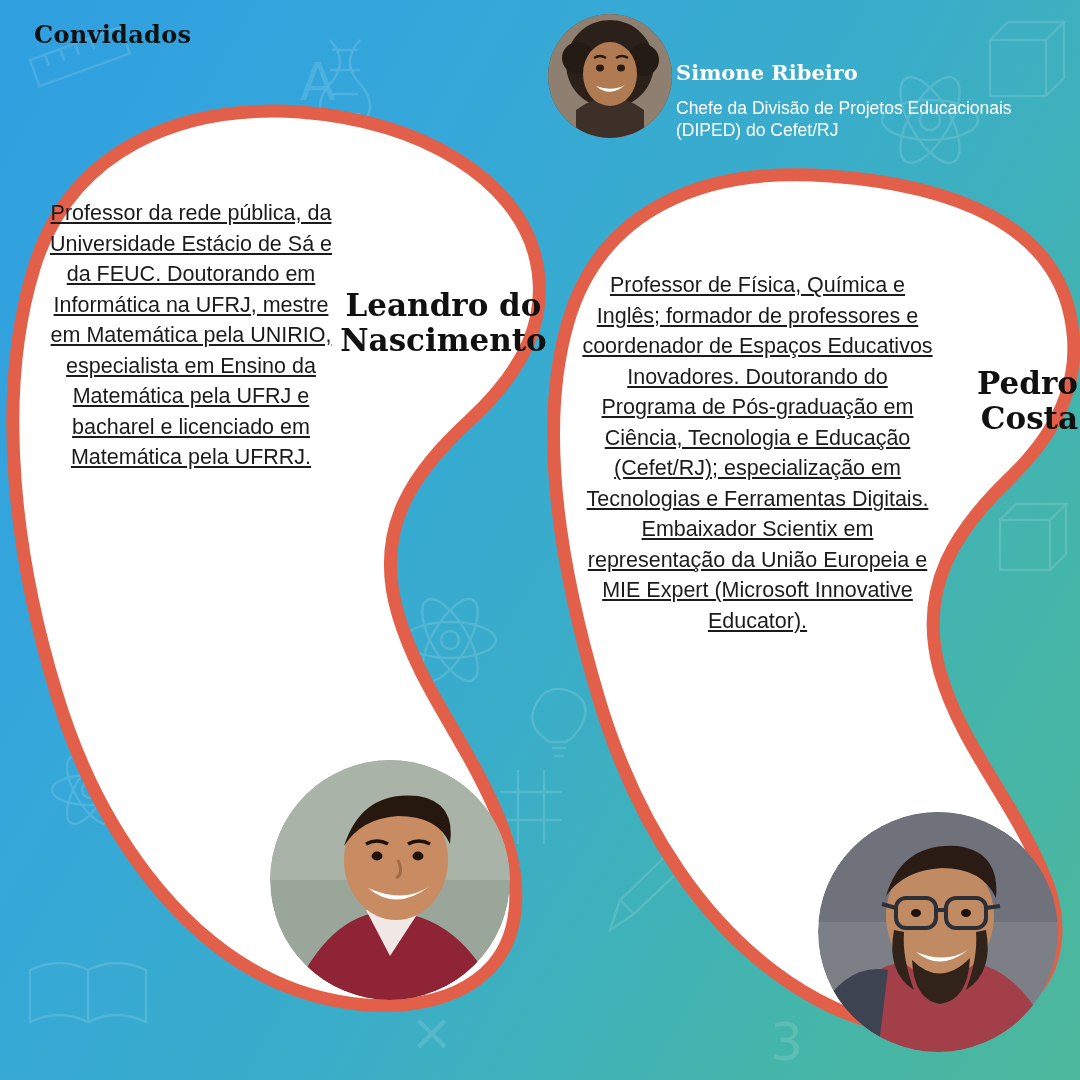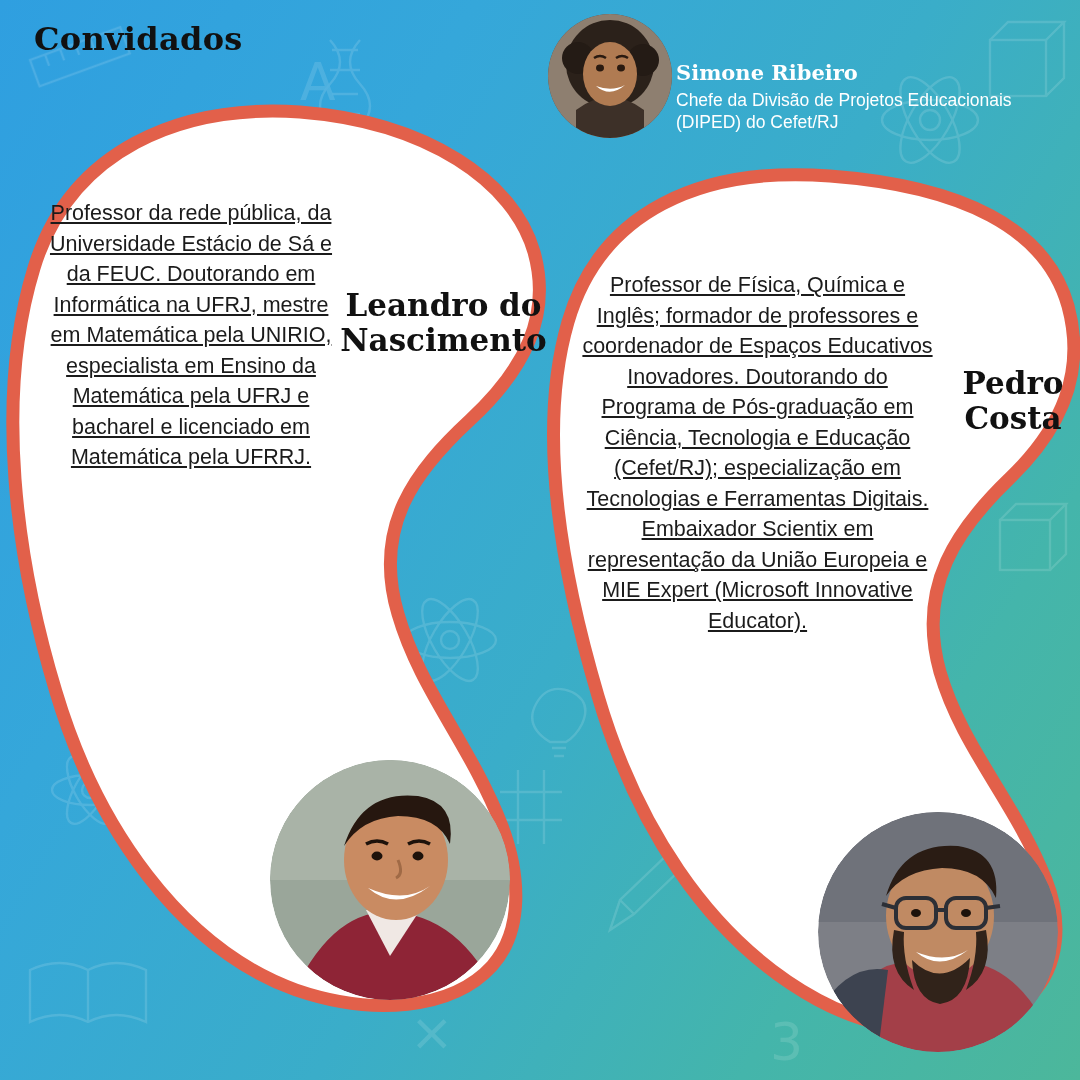--- a/index.html
+++ b/index.html
@@ -32,21 +32,21 @@
   .heading {
     position: absolute;
     font-family: "DejaVu Serif", "Liberation Serif", serif;
     font-weight: bold;
     color: #111;
     letter-spacing: 0.3px;
   }
   #heading-convidados {
     left: 34px;
     top: 20px;
-    font-size: 32px;
+    font-size: 24px;
   }
   #heading-mediadora {
     left: 676px;
     top: 24px;
     font-size: 28px;
   }
 
   
   #mediator-photo {
     position: absolute;
@@ -65,21 +65,21 @@
     top: 60px;
     width: 400px;
     color: #fff;
     line-height: 1.28;
   }
   #mediator-name {
     font-family: "DejaVu Serif", "Liberation Serif", serif;
     font-weight: bold;
     font-size: 21px;
     color: #fff;
-    margin-bottom: 2px;
+    margin-bottom: 10px;
   }
   #mediator-role {
     font-size: 17.5px;
     color: #fff;
   }
 
   
   .blob-layer {
     position: absolute;
     inset: 0;
@@ -119,21 +119,21 @@
     top: 288px;
     width: 215px;
     font-size: 31px;
     text-align: center;
   }
   #name-pedro {
     left: 948px;
     top: 366px;
     width: 130px;
     font-size: 31px;
-    text-align: center;
+    text-align: right;
   }
 
   
   .speaker-photo {
     position: absolute;
     border-radius: 50%;
     overflow: hidden;
   }
   #photo-leandro {
     left: 270px;

